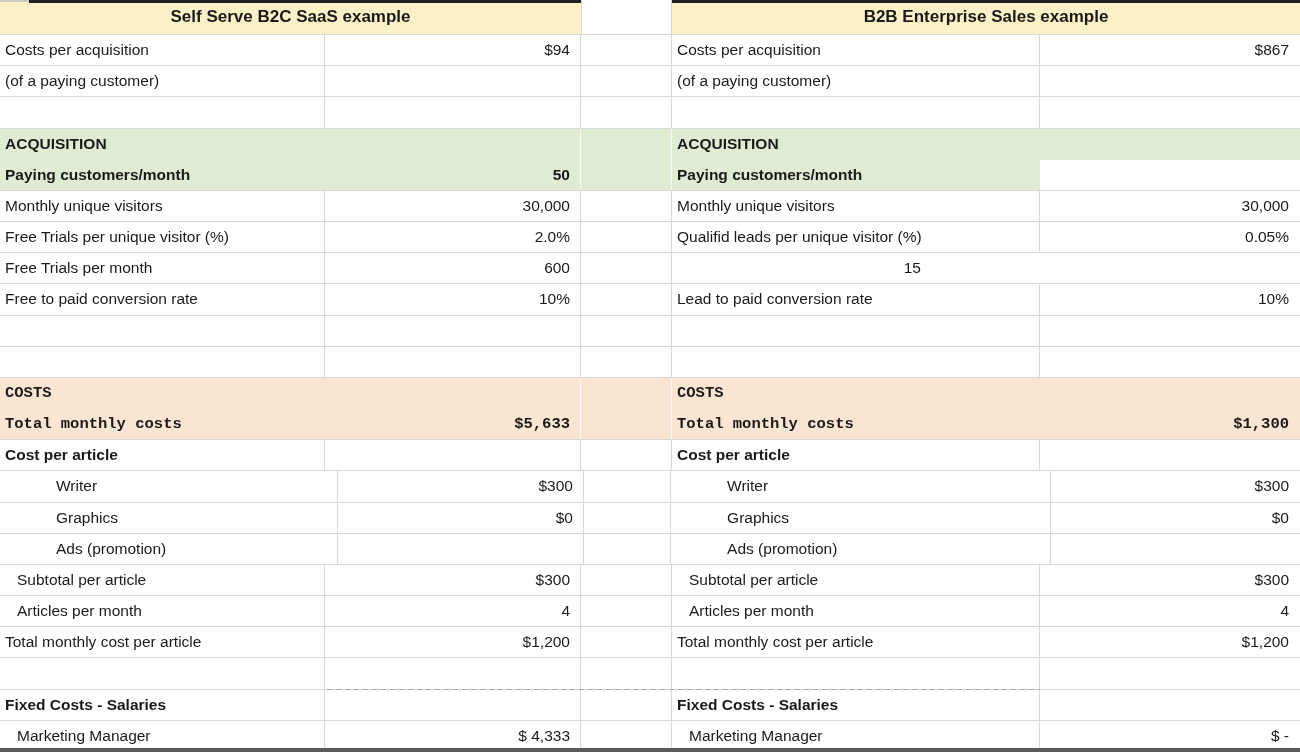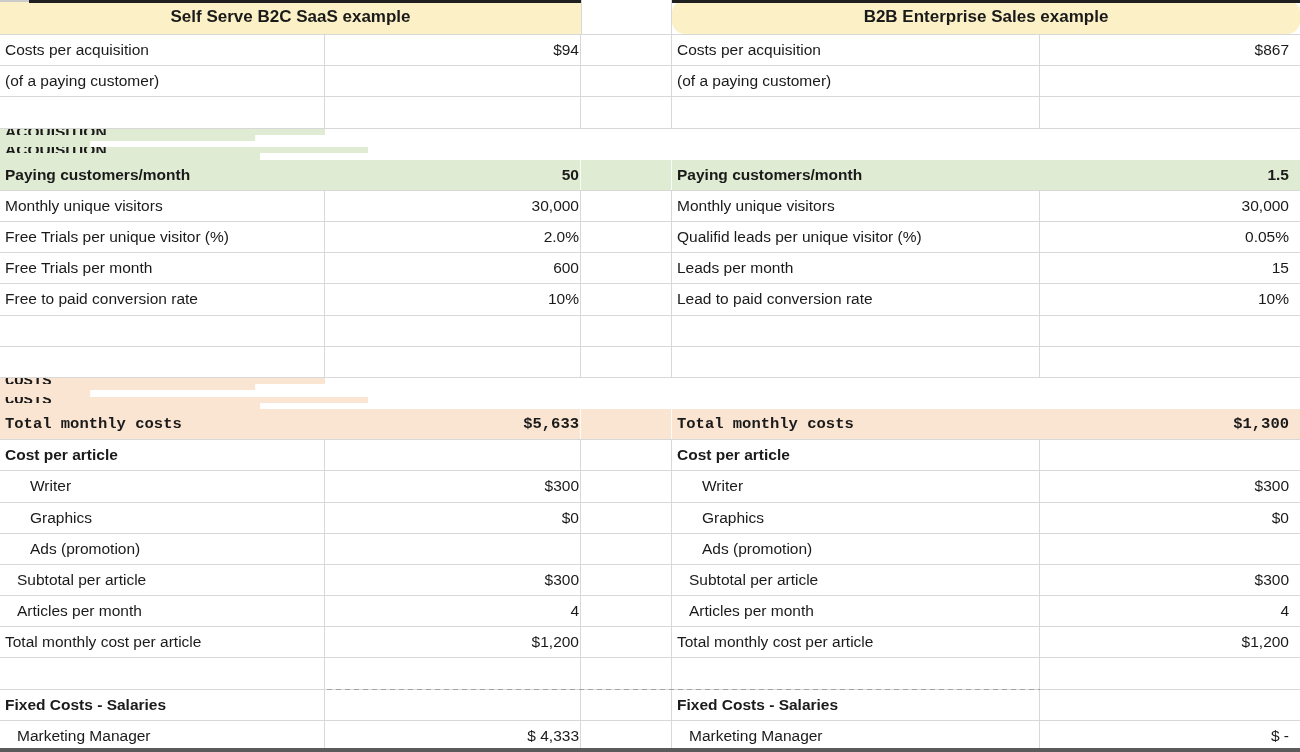--- a/index.html
+++ b/index.html
@@ -21,55 +21,55 @@
     font-size:15.5px;
     color:var(--ink);
     cursor:cell;
   }
   .row{
     display:flex;
     height:31.174px;
     box-sizing:border-box;
     border-bottom:1px solid var(--grid);
   }
-  .row.noline{border-bottom:none;flex-direction:column;}
+  .row.noline{border-bottom:none;}
   .title-row{height:35px;}
   .c{
     box-sizing:border-box;
     display:flex;align-items:center;
     height:100%;
     overflow:hidden;white-space:nowrap;
   }
   .a{width:325px;padding-left:5px;border-right:1px solid var(--grid);}
-  .b{width:256px;justify-content:flex-end;padding-right:1px;border-right:1px solid var(--grid);}
+  .b{width:256px;justify-content:flex-end;padding-right:10px;border-right:1px solid var(--grid);}
   .gap{width:91px;border-right:1px solid var(--grid);}
   .d{width:368px;padding-left:5px;border-right:1px solid var(--grid);}
   .e{width:260px;justify-content:flex-end;padding-right:11px;}
   .bold{font-weight:700;}
   .ind1{padding-left:17px;}
-  .ind2{padding-left:30px;}
+  .ind2{padding-left:30px;margin-left:26px;}
   .band-green .c{background:var(--green);}
   .band-peach .c{background:var(--peach);font-family:Liberation Mono, monospace;}
   .band-green .a,.band-green .d,
   .band-peach .a,.band-peach .d{border-right-color:transparent;}
   .band-green .b,.band-green .gap,
   .band-peach .b,.band-peach .gap{border-right-color:rgba(255,255,255,0.8);}
   .t-left{
     width:581px;background:var(--yellow);
     display:flex;align-items:center;justify-content:center;
     font-weight:700;font-size:17px;height:100%;box-sizing:border-box;
   }
   .t-gap{
     width:91px;height:100%;box-sizing:border-box;
     border-left:1px solid var(--grid);border-right:1px solid var(--grid);
   }
   .t-right{
     width:628px;background:var(--yellow);
     display:flex;align-items:center;justify-content:center;
-    font-weight:700;font-size:17px;height:100%;box-sizing:border-box;border-radius:13px;
+    font-weight:700;font-size:17px;height:100%;box-sizing:border-box;
   }
   .top-corner{position:absolute;top:0;left:0;width:29px;height:2px;background:#CBCBCB;z-index:5;}
   .top-border-left{position:absolute;top:0;left:29px;width:552px;height:3px;background:var(--topborder);z-index:5;}
   .top-border-right{position:absolute;top:0;left:672px;width:628px;height:3px;background:var(--topborder);z-index:5;}
   .bottom-bar{position:absolute;bottom:0;left:0;width:1300px;height:4px;background:var(--bottombar);z-index:6;}
   .dashed-line{
     position:absolute;top:689px;left:327px;width:713px;height:1px;z-index:4;
     background:repeating-linear-gradient(90deg,#A3A3A3 0 5px,transparent 5px 9px);
   }
 </style>
@@ -113,41 +113,39 @@
         <div class="c b bold"></div>
         <div class="c gap"></div>
         <div class="c d bold">ACQUISITION</div>
         <div class="c e bold"></div>
       </div>
       <div class="row band-green">
         <div class="c a bold">Paying customers/month</div>
         <div class="c b bold">50</div>
         <div class="c gap"></div>
         <div class="c d bold">Paying customers/month</div>
-        <div class="c e bold">1.5</div>
       </div>
       <div class="row">
         <div class="c a">Monthly unique visitors</div>
         <div class="c b">30,000</div>
         <div class="c gap"></div>
         <div class="c d">Monthly unique visitors</div>
         <div class="c e">30,000</div>
       </div>
       <div class="row">
         <div class="c a">Free Trials per unique visitor (%)</div>
         <div class="c b">2.0%</div>
         <div class="c gap"></div>
         <div class="c d">Qualifid leads per unique visitor (%)</div>
         <div class="c e">0.05%</div>
       </div>
       <div class="row">
         <div class="c a">Free Trials per month</div>
         <div class="c b">600</div>
         <div class="c gap"></div>
-        <div class="c d">Leads per month</div>
         <div class="c e">15</div>
       </div>
       <div class="row">
         <div class="c a">Free to paid conversion rate</div>
         <div class="c b">10%</div>
         <div class="c gap"></div>
         <div class="c d">Lead to paid conversion rate</div>
         <div class="c e">10%</div>
       </div>
       <div class="row">

